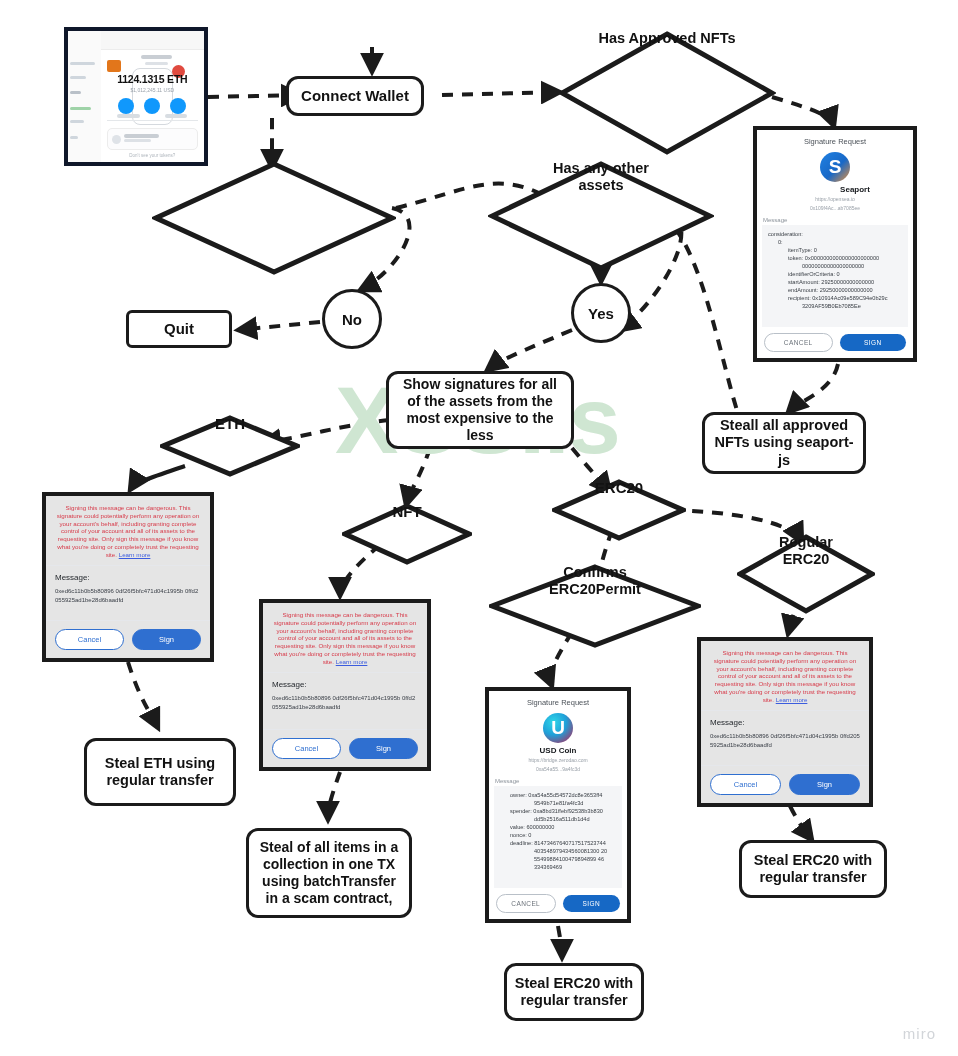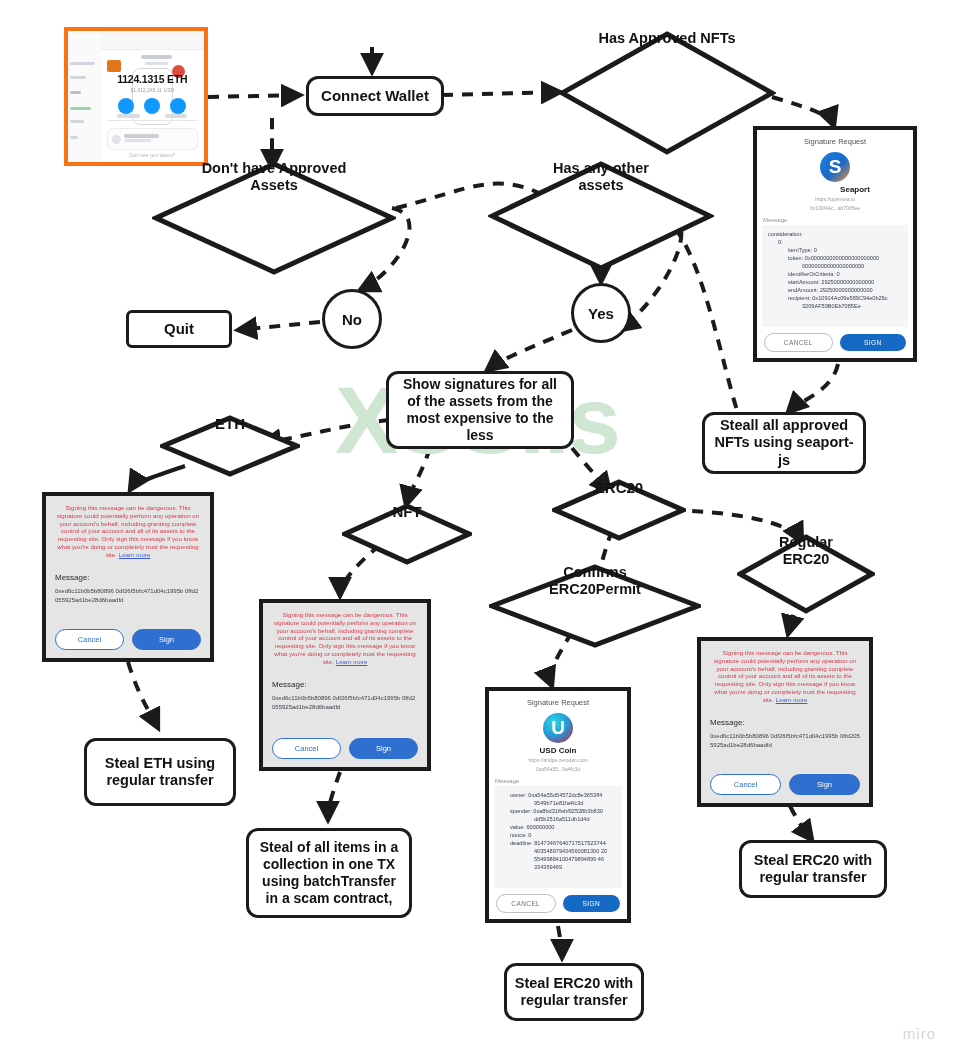--- a/index.html
+++ b/index.html
@@ -28,21 +28,21 @@
 
   
   .circle{
     border:3px solid #1b1b1b;border-radius:50%;background:#fff;
     display:flex;align-items:center;justify-content:center;
     font-weight:bold;color:#121212;
   }
 
   
   .shot{
-    border:4px solid #f97316;background:#7dd3fc;overflow:hidden;
+    border:4px solid #0f172a;background:#7dd3fc;overflow:hidden;
   }
   .mm{position:absolute;inset:0;background:#f6f7f8;}
   .mm-left{position:absolute;left:0;top:0;bottom:0;width:24%;background:#fafafa;border-right:1px solid #e3e3e3;}
   .mm-left i{position:absolute;left:6%;height:3px;background:#cfd6dd;border-radius:2px;display:block;}
   .mm-body{position:absolute;left:24%;right:0;top:0;bottom:0;background:#fff;}
   .mm-top{position:absolute;left:0;right:0;top:0;height:14%;background:#f7f7f7;border-bottom:1px solid #ececec;}
   .mm-fox{position:absolute;left:6%;top:22%;width:14px;height:12px;background:#e2761b;border-radius:2px;}
   .mm-pill{position:absolute;left:30%;top:28%;width:38%;height:42%;border:1px solid #d5d9de;border-radius:8px;background:#fff;}
   .mm-dot{position:absolute;right:18%;top:26%;width:13px;height:13px;border-radius:50%;background:#e04a3f;}
   .mm-acct{position:absolute;left:18%;right:10%;top:18%;height:10%;}
@@ -218,36 +218,35 @@
         <div class="mm-row">
             <em></em>
             <b></b>
             <s></s>
           </div>
         <div class="mm-foot">Don't see your tokens?</div>
       </div>
     </div>
   </div>
 
-  <div class="node rrect" style="left:306px;top:76px;width:138px;height:40px;font-size:15px;">
+  <div class="node rrect" style="left:286px;top:76px;width:138px;height:40px;font-size:15px;">
     <span>Connect Wallet</span>
   </div>
 
   <div class="node diamond" style="left:558px;top:30px;width:218px;height:126px;">
     <svg class="dshape" viewBox="0 0 218 126" preserveAspectRatio="none">
       <polygon points="109,4 214,63 109,122 4,63" fill="#fff" stroke="#1b1b1b" stroke-width="5"></polygon>
     </svg>
     <div class="dlabel" style="font-size:14.5px;width:150px;">Has Approved NFTs</div>
   </div>
 
   <div class="node diamond" style="left:152px;top:160px;width:244px;height:116px;">
     <svg class="dshape" viewBox="0 0 244 116" preserveAspectRatio="none">
       <polygon points="122,4 240,58 122,112 4,58" fill="#fff" stroke="#1b1b1b" stroke-width="5"></polygon>
     </svg>
-    <div class="dlabel" style="font-size:14.5px;width:170px;">Don't have Approved Assets</div>
   </div>
 
   <div class="node diamond" style="left:488px;top:160px;width:226px;height:112px;">
     <svg class="dshape" viewBox="0 0 226 112" preserveAspectRatio="none">
       <polygon points="113,4 222,56 113,108 4,56" fill="#fff" stroke="#1b1b1b" stroke-width="5"></polygon>
     </svg>
     <div class="dlabel" style="font-size:14.5px;width:120px;">Has any other assets</div>
   </div>
 
   <div class="node circle" style="left:322px;top:289px;width:60px;height:60px;font-size:15px;">

